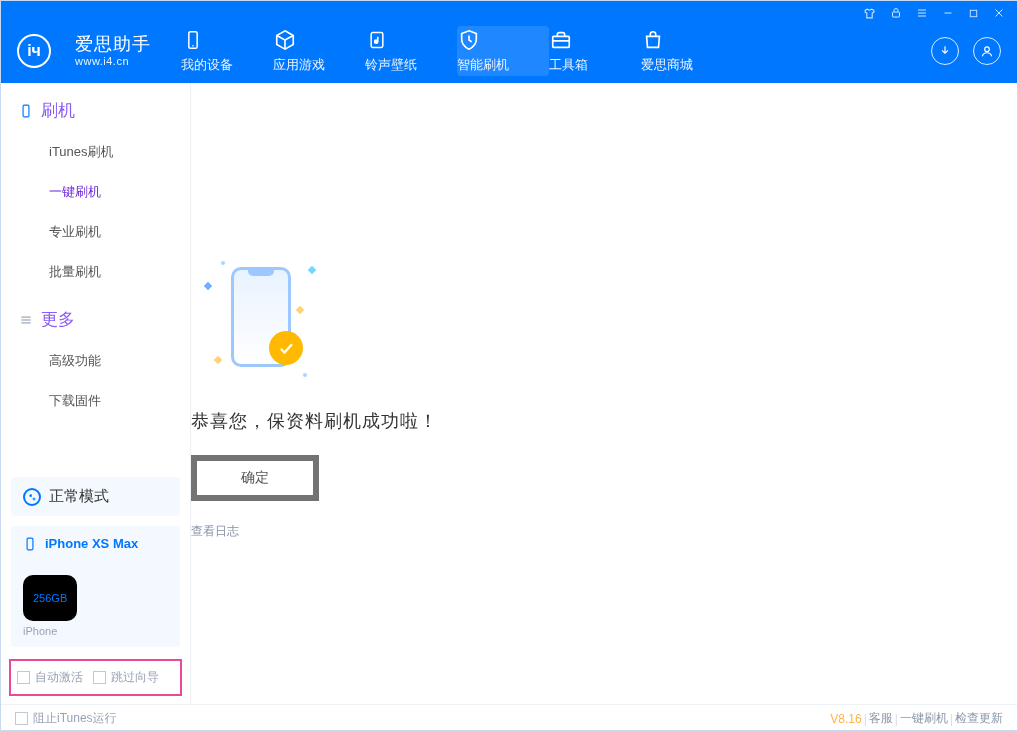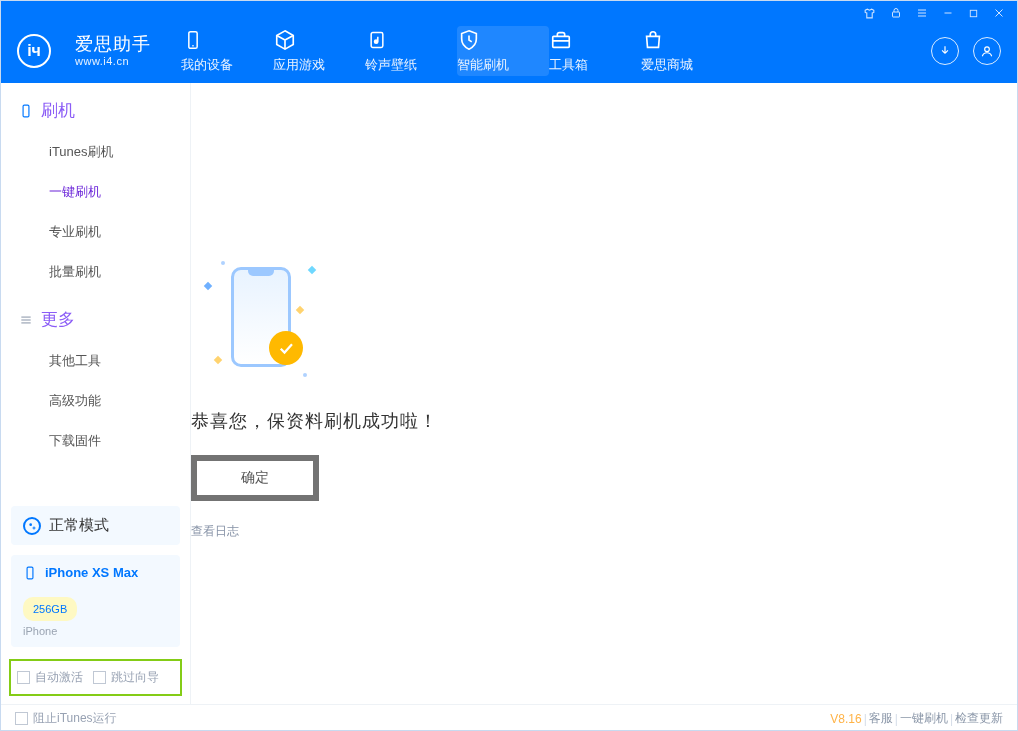--- a/index.html
+++ b/index.html
@@ -27,24 +27,24 @@
 
 .sidebar { width: 190px; border-right: 1px solid #eef2f6; display: flex; flex-direction: column; font-size: 13px; color:#4a5568; }
 .side-group-head { display:flex; align-items:center; gap:8px; padding: 16px 18px 10px 18px; color:#8b5cf6; font-size:17px; }
 .side-item { padding: 11px 0 11px 48px; color:#555; cursor:pointer; }
 .side-item.active { color:#6d28d9; }
 .side-spacer { flex: 1; }
 .mode-box { margin: 6px 10px; background:#f3f9ff; border-radius:4px; padding:10px 12px; display:flex; align-items:center; gap:8px; color:#333; font-size:15px; }
 .mode-icon { width:18px; height:18px; border-radius:50%; border:2px solid #0077ff; display:flex; align-items:center; justify-content:center; }
 .device-box { margin: 4px 10px 8px 10px; background:#f3f9ff; border-radius:4px; padding:10px 12px; }
 .device-head { display:flex; align-items:center; gap:8px; color:#0077ff; font-weight:600; font-size:13px; }
-.device-pill { display:inline-block; margin-top:17px; background:#fef9c3; color:#0077ff; font-size:11px; padding:6px 10px; border-radius:10px; }
+.device-pill { display:inline-block; margin-top:24px; background:#000000; color:#0077ff; font-size:11px; padding:17px 10px; border-radius:10px; }
 .device-sub { margin-top:4px; font-size:11px; color:#9aa4b2; }
 
-.option-box { margin: 4px 8px 8px 8px; border: 2px solid #84cc16; padding: 8px 6px; display:flex; align-items:center; gap:10px; }
+.option-box { margin: 4px 8px 8px 8px; border: 2px solid #ec4899; padding: 8px 6px; display:flex; align-items:center; gap:10px; }
 .chk { display:flex; align-items:center; gap:5px; color:#98a2b3; font-size:12px; cursor:pointer; }
 .box { width:13px; height:13px; border:1px solid #c0c8d4; background:#fff; }
 
 .main { flex:1; display:flex; flex-direction:column; align-items:flex-start; justify-content:center; gap:22px; position:relative; }
 .phone-illus { width:140px; height:140px; position:relative; display:flex; align-items:center; justify-content:center; }
 .phone-shape { width:60px; height:100px; border:3px solid #9cc8ff; border-radius:10px; background:linear-gradient(#e8f3ff,#ffffff); position:relative; }
 .phone-notch { position:absolute; top:0; left:50%; transform:translateX(-50%); width:26px; height:6px; background:#9cc8ff; border-radius:0 0 5px 5px; }
 .badge { position:absolute; right:28px; bottom:22px; width:34px; height:34px; background:#ffb900; border-radius:50%; display:flex; align-items:center; justify-content:center; color:#fff; font-weight:bold; }
 .spark { position:absolute; width:6px; height:6px; background:#6fb0ff; transform:rotate(45deg); }
 .spark.s1 { left:14px; top:36px; }
@@ -197,21 +197,20 @@
     <div class="side-item">批量刷机</div>
 
     <div class="side-group-head">
       <svg width="14" height="14" viewBox="0 0 24 24" stroke="#98a2b3" stroke-width="2">
           <line x1="4" y1="7" x2="20" y2="7"></line>
           <line x1="4" y1="12" x2="20" y2="12"></line>
           <line x1="4" y1="17" x2="20" y2="17"></line>
         </svg>
       <span>更多</span>
     </div>
-    <div class="side-item">其他工具</div>
     <div class="side-item">高级功能</div>
     <div class="side-item">下载固件</div>
 
     <div class="side-spacer"></div>
 
     <div class="mode-box">
       <span class="mode-icon">
           <svg width="8" height="8" viewBox="0 0 24 24">
             <circle cx="8" cy="8" r="4" fill="#0077ff"></circle>
             <circle cx="18" cy="18" r="3" fill="none" stroke="#0077ff" stroke-width="3"></circle>

